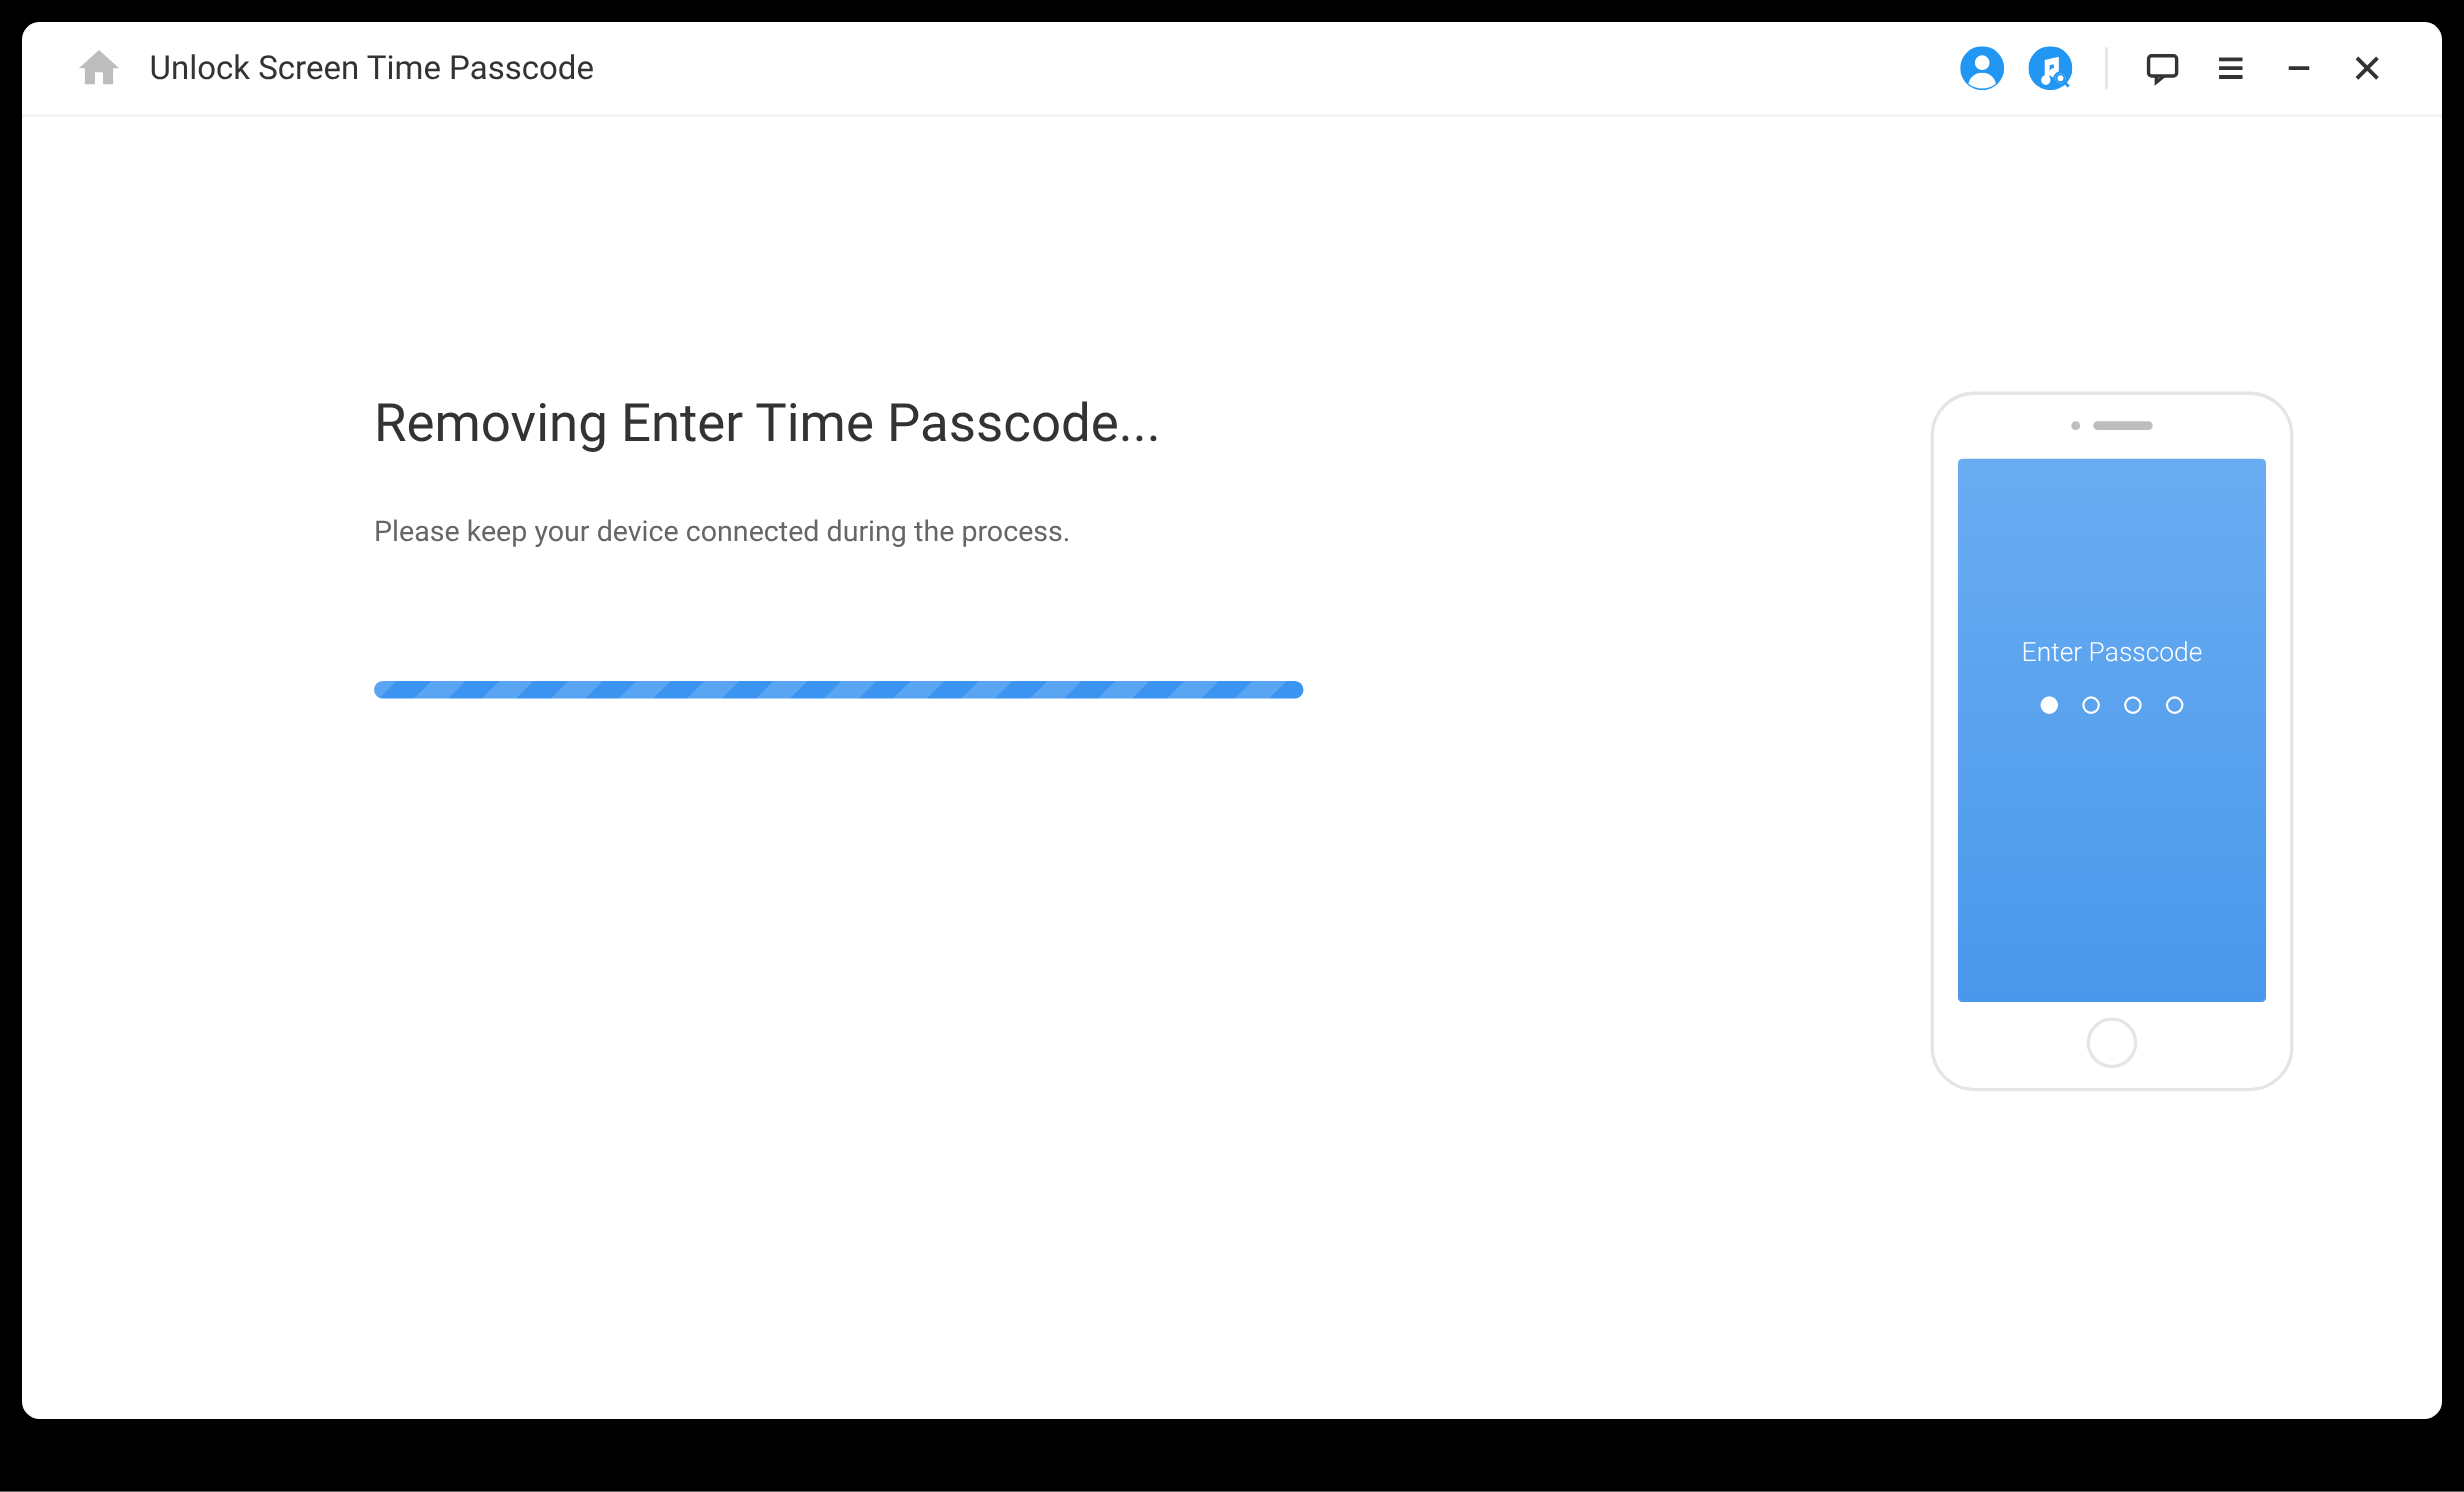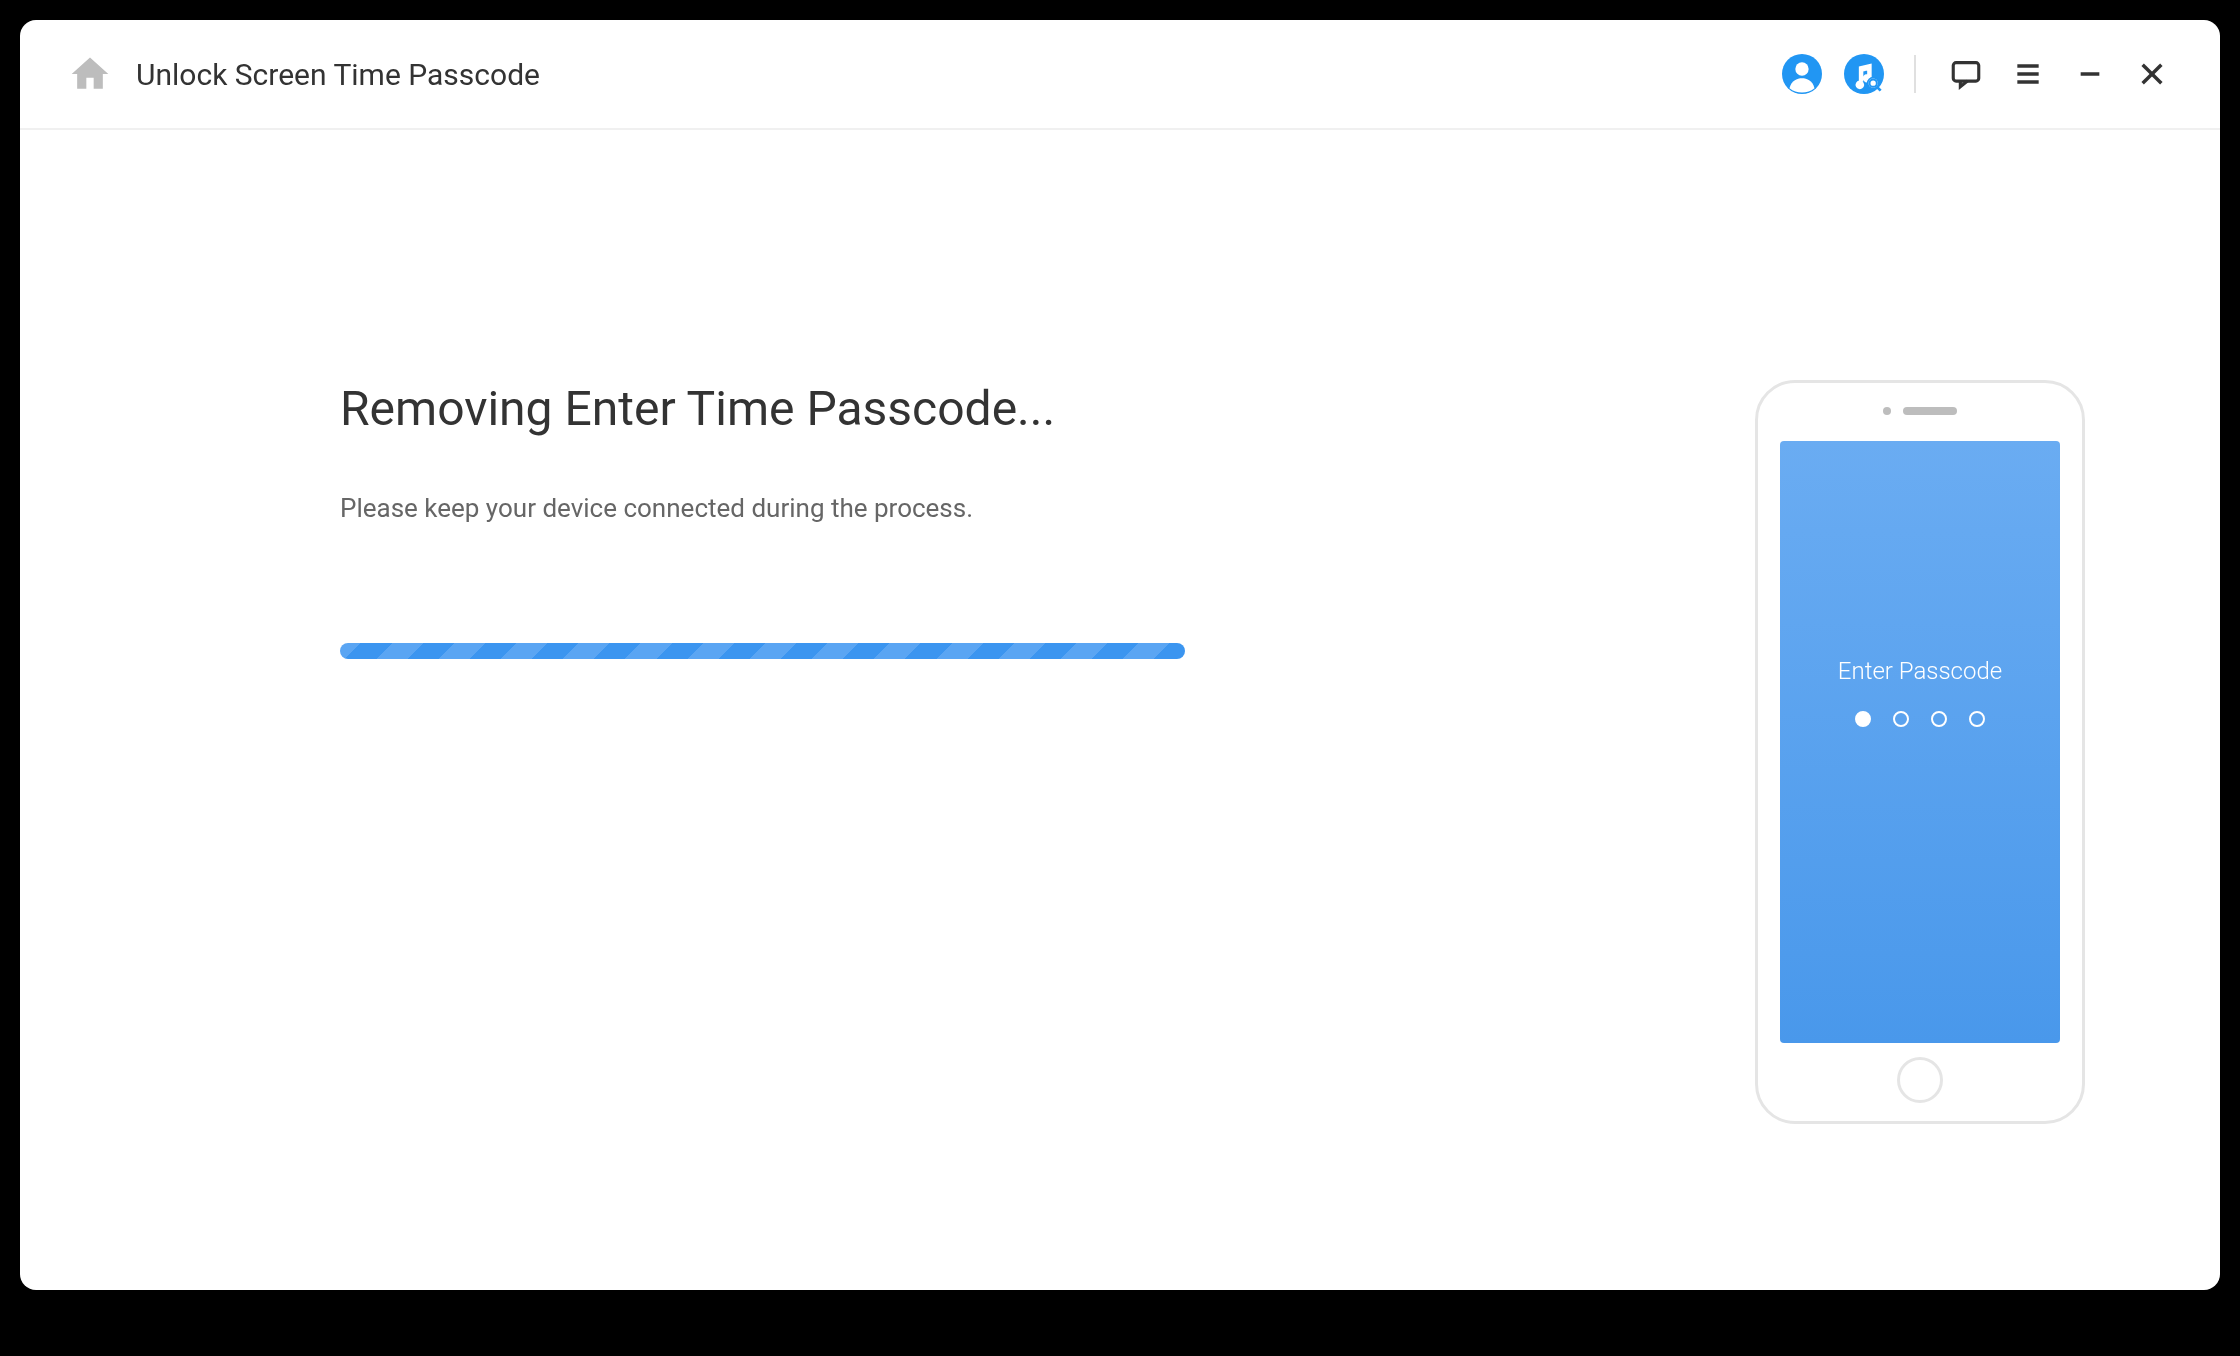--- a/index.html
+++ b/index.html
@@ -21,21 +21,21 @@
     width: 2200px;
     height: 1270px;
     background: #fff;
     border-radius: 16px;
     box-shadow: 0 30px 60px rgba(0,0,0,0.5);
     overflow: hidden;
     display: flex;
     flex-direction: column;
   }
   .title-bar {
-    height: 110px;
+    height: 86px;
     display: flex;
     align-items: center;
     padding: 0 48px;
     border-bottom: 2px solid #f0f0f0;
   }
   .home-icon {
     width: 44px;
     height: 44px;
     margin-right: 24px;
     color: #bdbdbd;
@@ -105,21 +105,21 @@
     );
   }
   .right-col {
     width: 360px;
     display: flex;
     justify-content: center;
     padding-top: 0;
   }
   .phone {
     width: 330px;
-    height: 744px;
+    height: 636px;
     border: 3px solid #e5e5e5;
     border-radius: 40px;
     background: #fff;
     position: relative;
     padding: 14px;
   }
   .phone-top {
     position: absolute;
     top: 24px;
     left: 50%;

